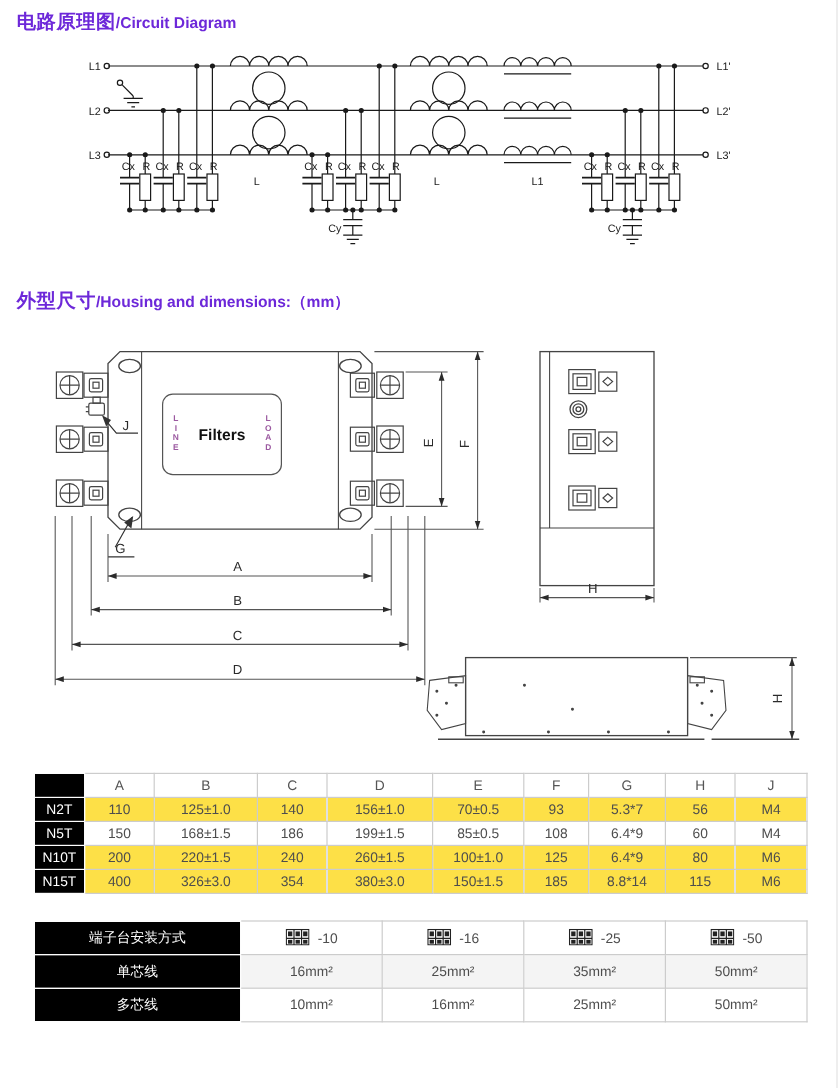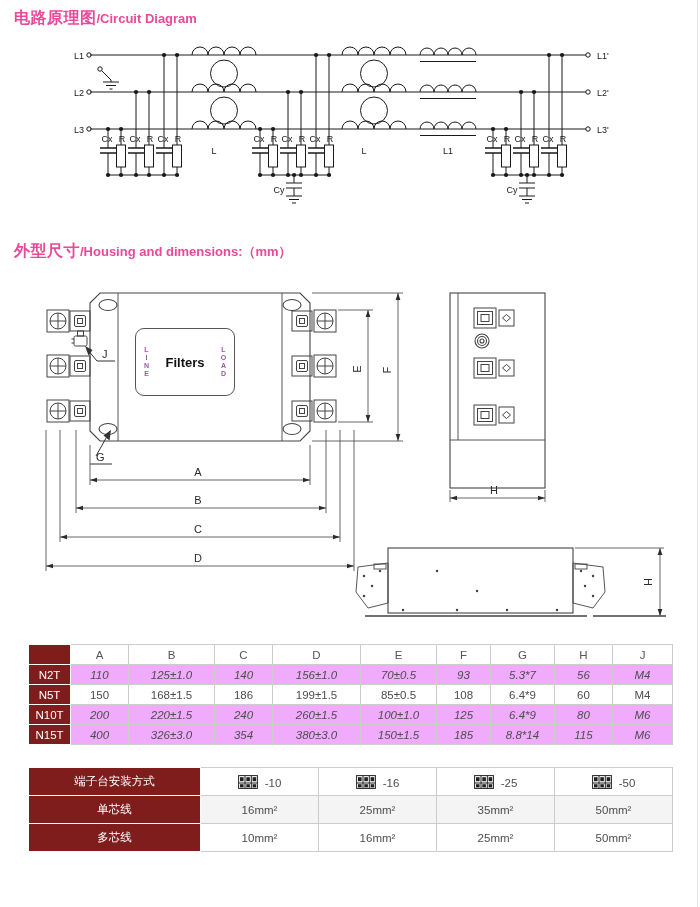--- a/index.html
+++ b/index.html
@@ -1,20 +1,20 @@
 <!DOCTYPE html>
 <html><head>
 <meta charset="utf-8">
 <style>
   html,body{margin:0;padding:0;}
   body{width:700px;height:907px;position:relative;background:#fff;overflow:hidden;
        font-family:"Liberation Sans",sans-serif;color:#333;}
   .page-edge{position:absolute;right:2px;top:0;width:1px;height:100%;background:#e3e3e3;}
 
-  .sec-title{position:absolute;left:14px;white-space:nowrap;color:#ec4899;}
+  .sec-title{position:absolute;left:14px;white-space:nowrap;color:#6d28d9;}
   .sec-title .zh{font-size:16px;font-weight:bold;letter-spacing:.5px;}
   .sec-title .en{font-size:13px;font-weight:bold;}
   #title-circuit{top:8px;}
   #title-housing{top:241px;}
 
   #circuit-wrap{position:absolute;left:30px;top:40px;width:650px;height:195px;}
   #housing-wrap{position:absolute;left:30px;top:280px;width:660px;height:352px;}
 
   svg text{font-family:"Liberation Sans",sans-serif;fill:#1a1a1a;}
   .clabel{font-size:9px;}
@@ -29,22 +29,22 @@
   .filters-text{font-size:13px;font-weight:bold;color:#111;}
 
   
   .tbl-wrap{position:absolute;left:28px;width:644px;}
   #t1{top:644px;}
   #t2{top:767px;}
   table{border-collapse:collapse;width:100%;table-layout:fixed;font-size:11.5px;color:#4d4d4d;}
   td,th{border:1px solid #ccc;text-align:center;font-weight:normal;padding:1px 2px;overflow:hidden;}
   #t1 td,#t1 th{height:17px;}
   #t2 td,#t2 th{height:25px;}
-  th.rowhead,th.corner,th.rowhead2{background:#7f1d1d;color:#fff;border:1.5px solid #fdfdfd;}
-  tr.alt td{background:#f0abfc;font-style:italic;}
+  th.rowhead,th.corner,th.rowhead2{background:#000000;color:#fff;border:1.5px solid #fdfdfd;}
+  tr.alt td{background:#fde047;}
   tr.alt2 td{background:#f4f4f4;}
   thead th.colhead{background:#fff;color:#555;}
   .ticon{vertical-align:-2px;margin-right:7px;}
 </style>
 </head>
 <body>
 
 <div class="page-edge"></div>
 
 <div class="sec-title" id="title-circuit">

